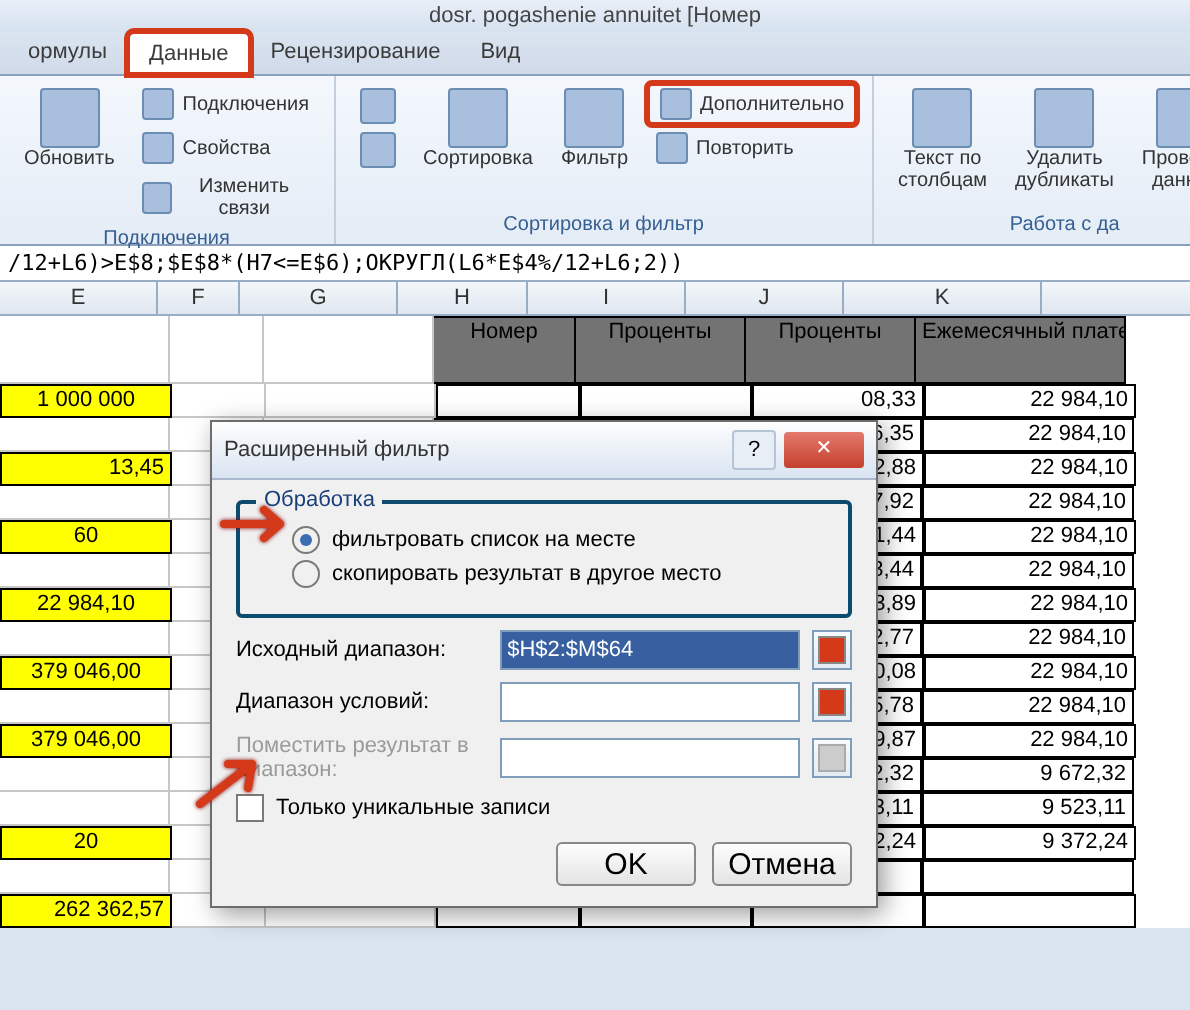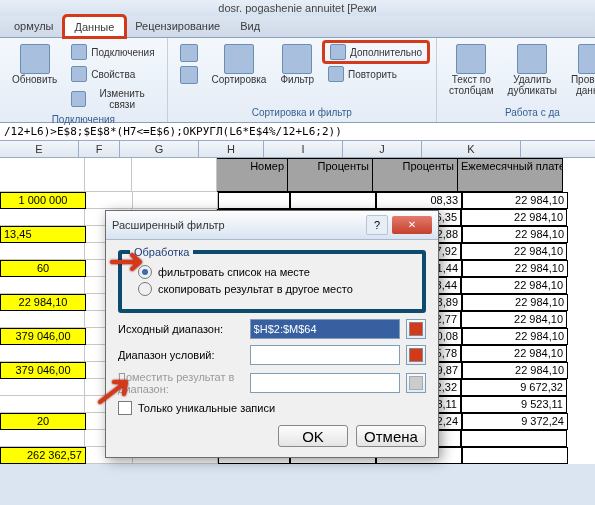--- a/index.html
+++ b/index.html
@@ -16,51 +16,51 @@
 .ric{width:20px;height:20px;display:inline-block;background:#a8c0de;border:1px solid #6d8eb3;border-radius:2px}
 .ric.big{width:28px;height:28px}
 .rcol{display:flex;flex-direction:column;gap:2px}
 .red-box{outline:3px solid #d43a1a;outline-offset:-1px;border-radius:2px}
 .formulabar{display:flex;align-items:center;background:#fff;border-bottom:1px solid #9aadc7;padding:2px 4px;font-size:11px}
 .colheads{display:flex;background:linear-gradient(#f3f6fa,#dfe7f0);border-bottom:1px solid #9aadc7}
 .ch{border-right:1px solid #9aadc7;text-align:center;font-size:11px;color:#333;padding:2px 0}
 .grid{position:relative;background:#fff}
 .gridrow{display:flex;height:17px}
 .cell{border-right:1px solid #c7c7c7;border-bottom:1px solid #c7c7c7;padding:1px 3px;font-size:11px;text-align:right;overflow:hidden;white-space:nowrap}
-.cell.hdr{background:#a3a3a3;font-weight:normal;border-bottom:1px solid #000;border-right:1px solid #000;border-top:1px solid #000;line-height:12px;height:auto}
+.cell.hdr{background:#737373;text-align:center;font-weight:normal;border-bottom:1px solid #000;border-right:1px solid #000;border-top:1px solid #000;line-height:12px;height:auto}
 .cell.y{background:#ffff00}
 .cell.blk{border:1px solid #000}
 .dlg{position:absolute;left:105px;top:210px;width:332px;background:#f0f0f0;border:1px solid #6d6d6d;box-shadow:3px 3px 12px rgba(0,0,0,.4);font-size:11px}
 .dlg-title{background:linear-gradient(#fdfdfd,#d9e4f1);border-bottom:1px solid #a9b8cc;display:flex;align-items:center;padding:4px 6px}
 .dlg-title span{flex:1;color:#333}
 .dlg-x{background:linear-gradient(#e47a6e,#c5402d);color:#fff;width:40px;height:18px;text-align:center;border-radius:2px;line-height:18px;font-size:10px;cursor:pointer}
 .dlg-help{width:20px;height:18px;background:#e8eef6;border:1px solid #b5c4d7;text-align:center;border-radius:2px;margin-right:4px;line-height:18px;cursor:pointer}
 .dlg-body{padding:10px 12px}
-.grp{border:4px solid #0c4a6e;border-radius:3px;padding:8px 16px 10px;position:relative}
+.grp{border:2px solid #0c4a6e;border-radius:3px;padding:8px 26px 10px;position:relative}
 .grp-title{position:absolute;top:-8px;left:8px;background:#f0f0f0;padding:0 4px;color:#1a3e7a}
 .radio-row{display:flex;align-items:center;gap:6px;margin:3px 0}
 .radio{width:12px;height:12px;border:1px solid #7a7a7a;border-radius:50%;display:inline-flex;align-items:center;justify-content:center}
 .radio.sel::after{content:"";width:6px;height:6px;background:#3b6db3;border-radius:50%}
 .frow{display:flex;align-items:center;margin:6px 0;gap:6px}
 .fld-label{width:150px}
 .fld-input{flex:1;border:1px solid #7f9db9;background:#fff;height:18px;padding:0 3px;font-size:11px}
 .fld-btn{width:22px;height:18px;border:1px solid #7f9db9;background:linear-gradient(#f9fbfd,#e3ebf4);cursor:pointer;display:flex;align-items:center;justify-content:center}
 .chk{width:12px;height:12px;border:1px solid #7a7a7a;background:#fff}
 .dlg-btns{display:flex;justify-content:flex-end;gap:8px;margin-top:10px}
 .btn{min-width:70px;height:22px;border:1px solid #888;background:linear-gradient(#fdfdfd,#e4e4e4);border-radius:3px;cursor:pointer;font-size:15px}
 .arrow{position:absolute;color:#d43a1a;font-size:18px;font-weight:bold;pointer-events:none}
 .arrow svg{filter:drop-shadow(0 0 1px #800)}
 .disabled{color:#9a9a9a}
 .wE{width:78px}.wF{width:40px}.wG{width:78px}.wH{width:64px}.wI{width:78px}.wJ{width:78px}.wK{width:98px}
 .hRow{display:flex}
 </style>
 </head>
 <body>
 
-<div class="titlebar">dosr. pogashenie annuitet   [Режи</div>
+<div class="titlebar">dosr. pogashenie annuitet   [Номер</div>
 
 <div class="tabs">
   <div class="tab">ормулы</div>
   <div class="tab active red-box">Данные</div>
   <div class="tab">Рецензирование</div>
   <div class="tab">Вид</div>
 </div>
 
 <div class="ribbon">
   <div class="rgroup" style="width:160px">
@@ -173,21 +173,21 @@
       <div class="gridrow">
         <div class="cell wE" style="text-align: right;"></div>
         <div class="cell wF"></div>
         <div class="cell wG"></div>
         <div class="cell wH blk" style="text-align: center;"></div>
         <div class="cell wI blk"></div>
         <div class="cell wJ blk">76,35</div>
         <div class="cell wK blk">22 984,10</div>
       </div>
       <div class="gridrow">
-        <div class="cell wE y blk" style="text-align: left;">13,45</div>
+        <div class="cell wE y blk" style="text-align: right;">13,45</div>
         <div class="cell wF"></div>
         <div class="cell wG"></div>
         <div class="cell wH blk" style="text-align: center;"></div>
         <div class="cell wI blk"></div>
         <div class="cell wJ blk">42,88</div>
         <div class="cell wK blk">22 984,10</div>
       </div>
       <div class="gridrow">
         <div class="cell wE" style="text-align: right;"></div>
         <div class="cell wF"></div>

